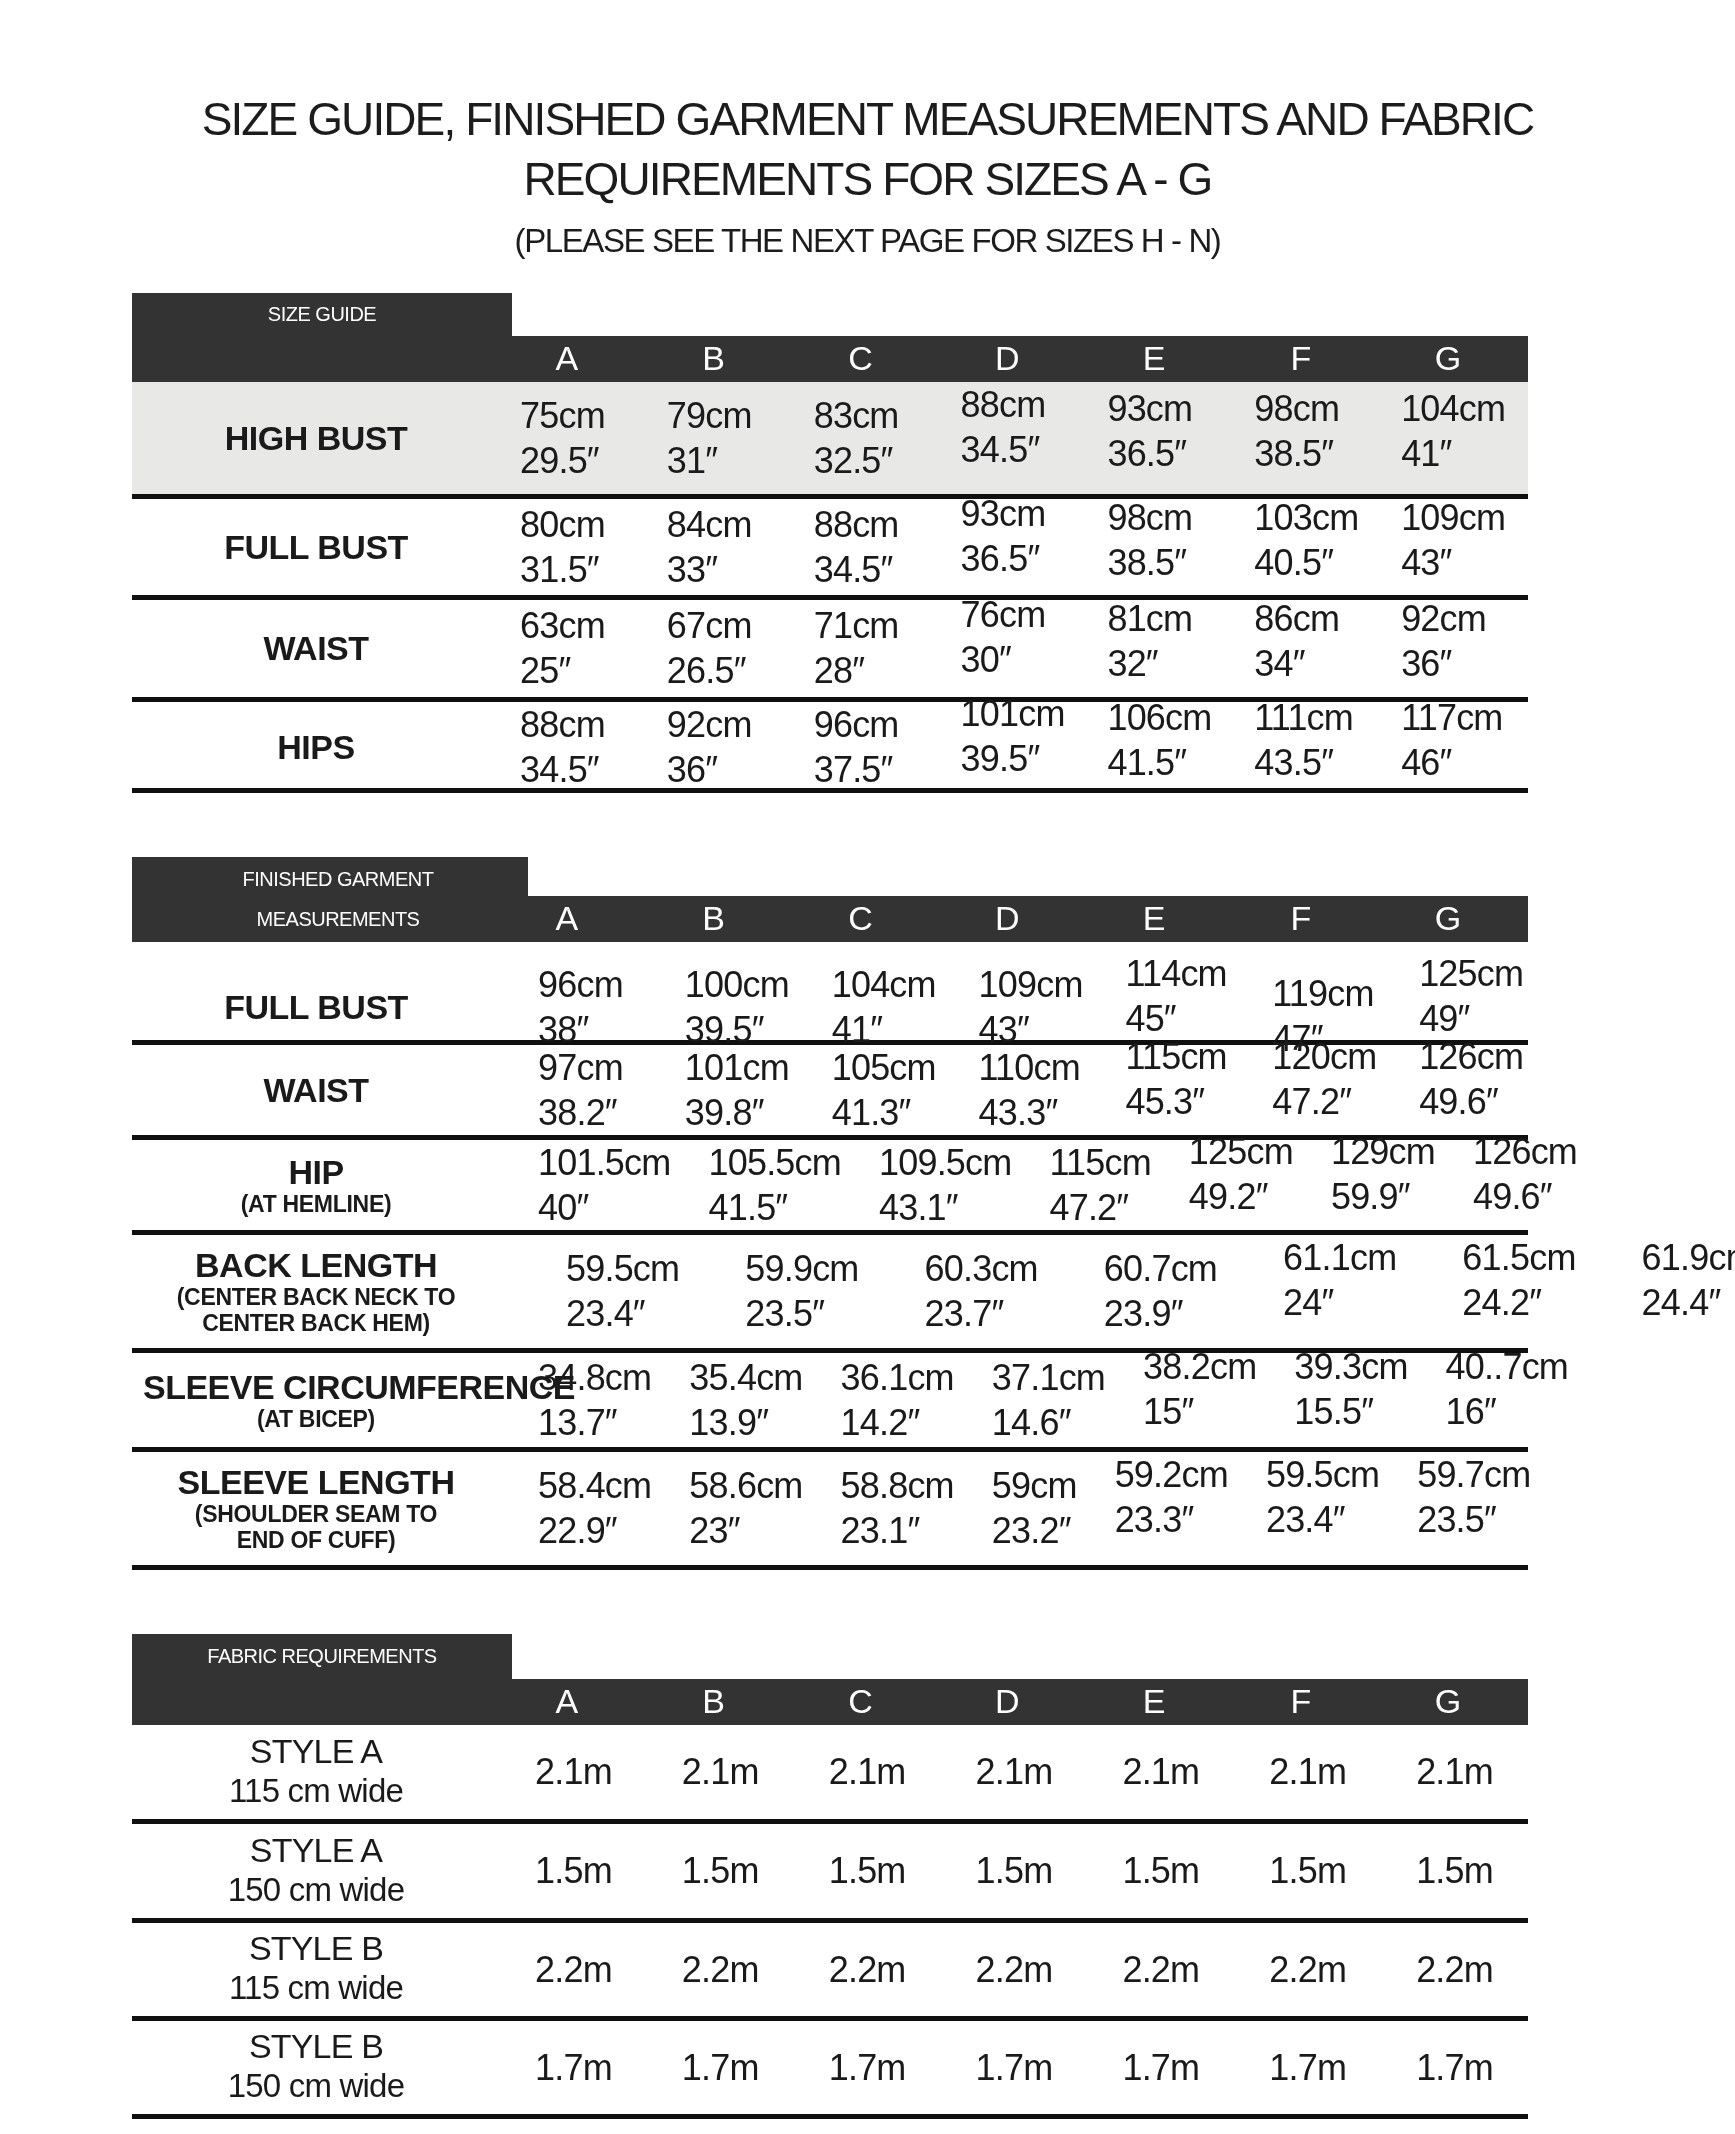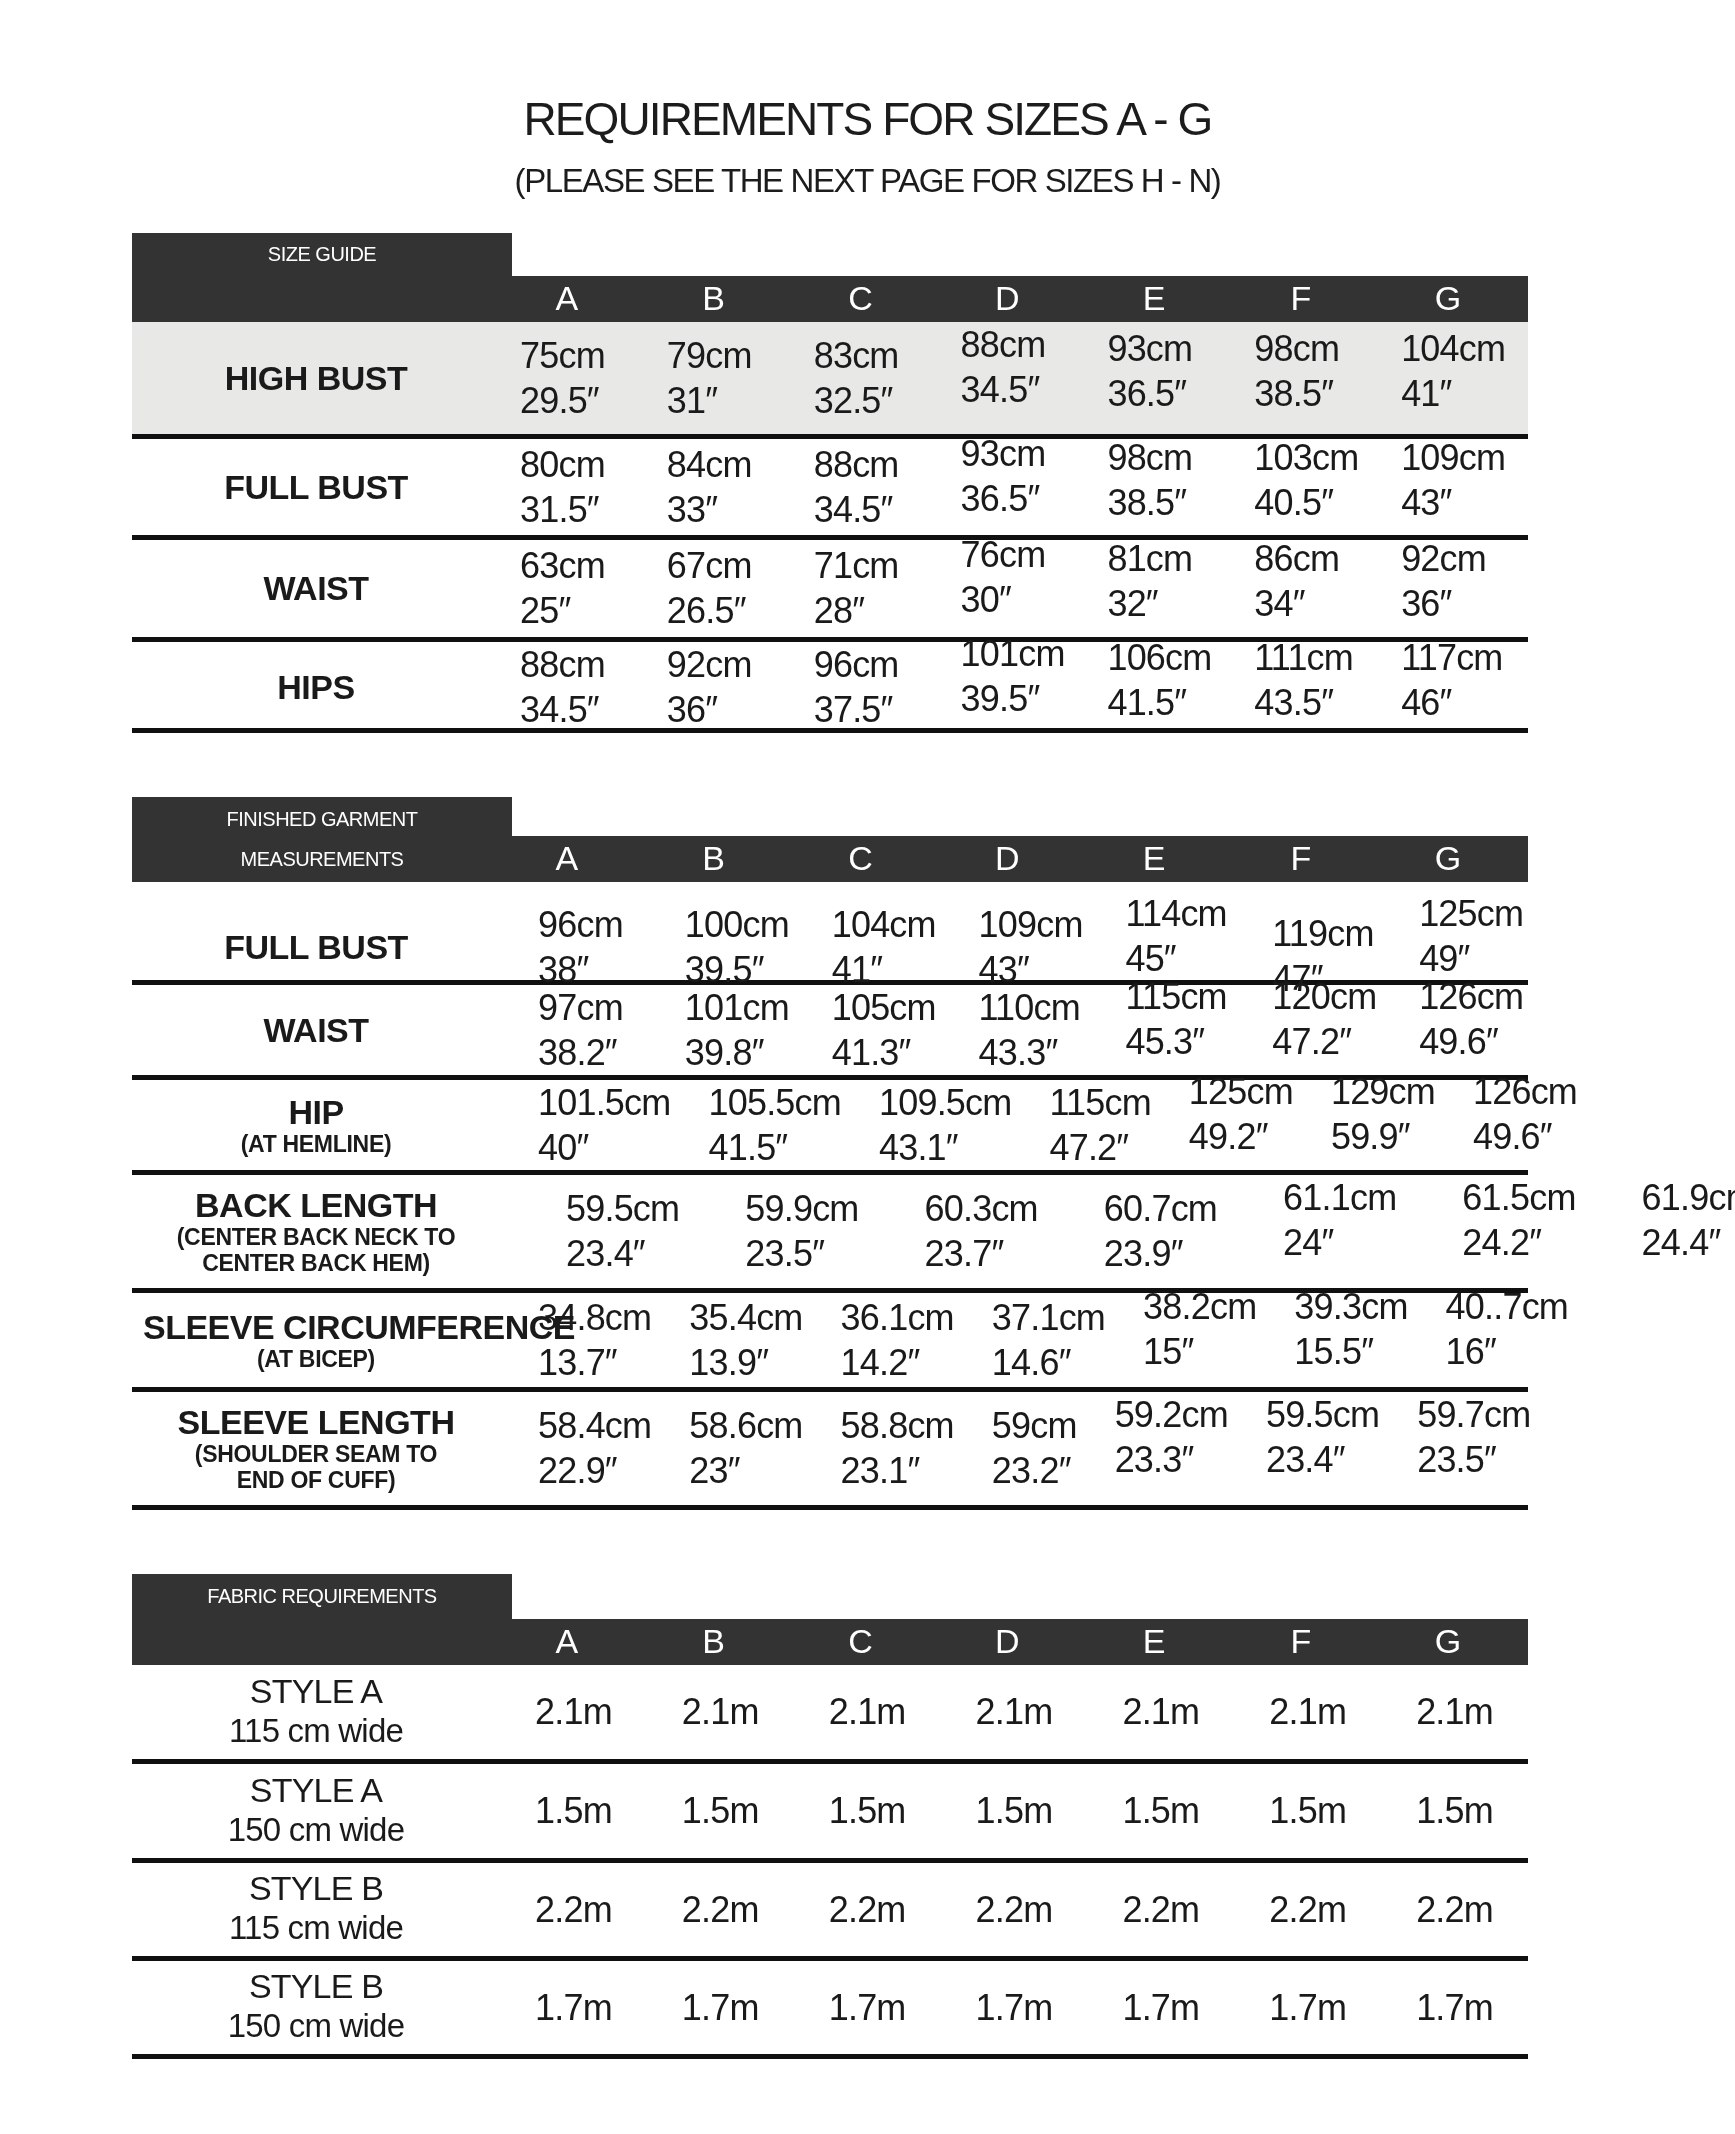--- a/index.html
+++ b/index.html
@@ -35,21 +35,21 @@
   }
   .letter{text-align:center;font-size:34px;transform:translateX(-6.7px);}
 
   .tab{
     position:absolute;left:0;top:0;width:380px;
     display:flex;flex-direction:column;align-items:center;justify-content:center;
     font-size:20px;line-height:40px;letter-spacing:-0.5px;
     text-align:center;
   }
   .t1 .tab{height:43px;}
-  .t2 .tab{height:85px;}
+  .t2 .tab{height:85px;padding-left:16px;}
   .t3 .tab{height:45px;}
 
   .row{
     display:grid;grid-template-columns:368px repeat(7,1fr);
     align-items:center;
     box-sizing:border-box;
     border-bottom:5.8px solid #101010;
   }
   .label-wrap{text-align:center;padding:0 11px;}
   .label{font-size:34px;font-weight:700;line-height:38px;letter-spacing:-0.5px;white-space:nowrap;}
@@ -59,20 +59,21 @@
 
   .cell{font-size:36px;line-height:45px;padding-left:20px;letter-spacing:-0.8px;white-space:nowrap;}
   .t2 .cell{padding-left:38px;}
   .t3 .cell{padding-left:0;text-align:center;}
 </style>
 </head>
 <body>
 
 <div class="page">
   <div class="doc-header">
+    <div class="title-line">SIZE GUIDE, FINISHED GARMENT MEASUREMENTS AND FABRIC</div>
     <div class="title-line">REQUIREMENTS FOR SIZES A - G</div>
     <div class="subtitle">(PLEASE SEE THE NEXT PAGE FOR SIZES H - N)</div>
   </div>
   <div class="tables" id="tables">
       <section class="tbl t1">
         <div class="tbl-header">
           <div class="band" style="background: rgb(51, 51, 51); color: rgb(255, 255, 255);">
             <div class="band-spacer"></div>
             <div class="letter">A</div>
             <div class="letter">B</div>

